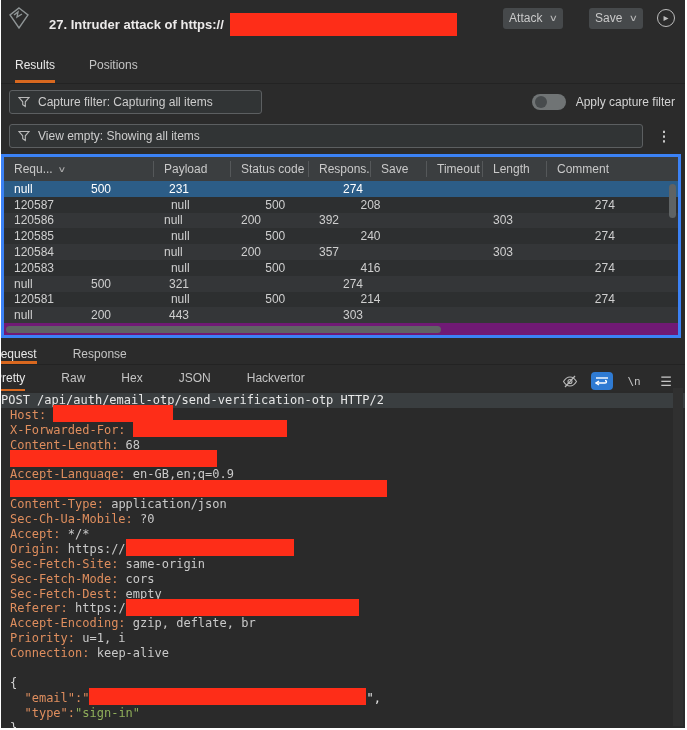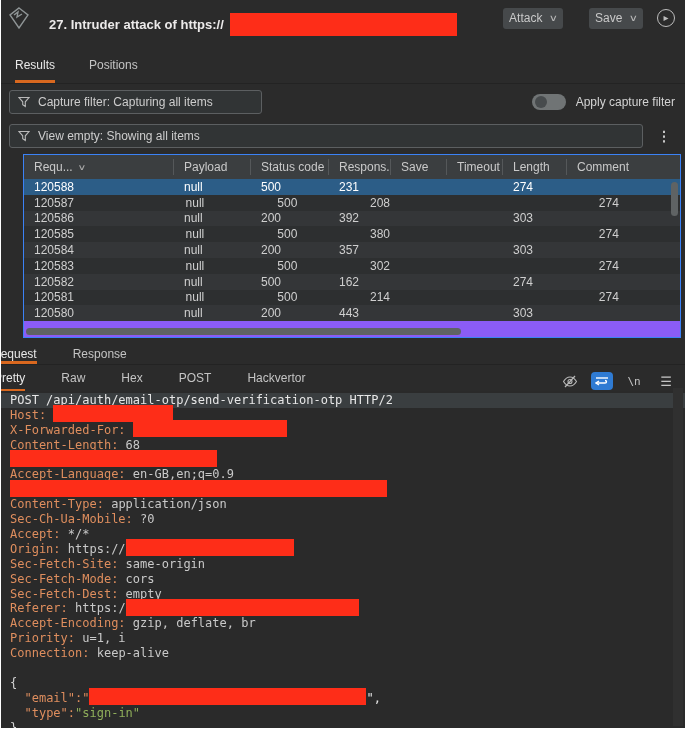--- a/index.html
+++ b/index.html
@@ -40,21 +40,21 @@
     border:1px solid #5c5f61; border-radius:3px; background:#313435;
     height:24px; padding:0 8px; font-size:12px; color:#cdcdcd; cursor:pointer;
   }
   .filter-box.capture { max-width:524px; }
   .funnel { flex:0 0 auto; display:flex; }
   .toggle { width:34px; height:16px; border-radius:8px; background:#707475; position:relative; margin-left:14px; cursor:pointer; }
   .toggle .knob { position:absolute; left:3px; top:2px; width:12px; height:12px; border-radius:50%; background:#474b4d; }
   .apply-label { font-size:12px; color:#d3d3d3; white-space:nowrap; }
   .kebab { color:#c8c8c8; font-size:14px; font-weight:bold; padding:0 4px; cursor:pointer; letter-spacing:0; }
   
-  .table-panel { margin:2px 4px 0 22px; border:1px solid #3b82f6; background:#8b5cf6; height:184px; position:relative; }
+  .table-panel { margin:2px 4px 0 0; border:3px solid #3b82f6; background:#701a75; height:184px; position:relative; }
   .thead { display:flex; background:#3b3e40; height:24px; align-items:center; font-size:12px; color:#c9c9c9; }
   .th { padding-left:10px; display:flex; align-items:center; gap:6px; height:16px; border-right:1px solid #55585a; white-space:nowrap; overflow:hidden; cursor:pointer; }
   .th:last-child { border-right:none; }
   .sort-chev { font-size:8px; color:#a8a8a8; transform:scaleX(1.5); }
   .c-req{width:150px;} .c-pay{width:77px;} .c-status{width:78px;} .c-resp{width:62px;}
   .c-err{width:56px;} .c-time{width:56px;} .c-len{width:64px;} .c-com{flex:1;}
   .trow { display:flex; height:15.8px; align-items:center; font-size:12px; color:#cfcfcf; cursor:pointer; }
   .trow.odd { background:#2d2f30;gap:27px; } .trow.even { background:#343638; }
   .trow.selected { background:#2c5d87; color:#ffffff; }
   .td { padding-left:10px; white-space:nowrap; overflow:hidden; }
@@ -66,21 +66,21 @@
   .view-bar .tab { margin-right:36px; padding-bottom:7px; }
   .view-bar .spacer { flex:1; }
   .mini-icon { display:flex; align-items:center; justify-content:center; width:22px; height:18px; margin-left:10px; cursor:pointer; color:#c4c4c4; }
   .wrap-btn { background:#2f7bd3; border-radius:4px; }
   .nl-icon { font-family:"DejaVu Sans Mono",monospace; font-size:11px; color:#c4c4c4; }
   .burger { font-size:13px; color:#c4c4c4; }
   
   .code { position:relative; height:342px; background:#2a2a2a; padding:2px 0 0 9px; overflow:hidden;
           font-family:"DejaVu Sans Mono",monospace; font-size:12px; line-height:14.9px; white-space:pre; }
   .code .line { height:14.9px; position:relative; }
-  .code .line.hl { background:#3a3e40; margin:0 0 0 -9px; padding-left:9px; }
+  .code .line.hl { background:#3a3e40; margin:0 0 0 -9px; }
   .seg-plain { color:#e6e6e6; }
   .seg-name { color:#df8e5e; }
   .seg-value { color:#c9c9c9; }
   .seg-key { color:#df8e5e; }
   .seg-string { color:#8fae5a; }
   .seg-brace { color:#d6d6d6; }
   .code .redact { height:17px; vertical-align:middle; margin-top:-3px; }
   .code-scroll-track { position:absolute; top:388px; right:2px; width:10px; bottom:2px; background:#303030; }
 </style>
 </head>
@@ -150,21 +150,20 @@
       <div class="th c-pay">Payload</div>
       <div class="th c-status">Status code</div>
       <div class="th c-resp">Respons...</div>
       <div class="th c-err">Save</div>
       <div class="th c-time">Timeout</div>
       <div class="th c-len">Length</div>
       <div class="th c-com">Comment</div>
     </div>
     <div id="table-body">
         <div class="trow selected">
-          <div class="td c-req">120588</div>
           <div class="td c-pay">null</div>
           <div class="td c-status">500</div>
           <div class="td c-resp">231</div>
           <div class="td c-err"></div>
           <div class="td c-time"></div>
           <div class="td c-len">274</div>
           <div class="td c-com"></div>
         </div>
         <div class="trow odd">
           <div class="td c-req">120587</div>
@@ -183,68 +182,66 @@
           <div class="td c-resp">392</div>
           <div class="td c-err"></div>
           <div class="td c-time"></div>
           <div class="td c-len">303</div>
           <div class="td c-com"></div>
         </div>
         <div class="trow odd">
           <div class="td c-req">120585</div>
           <div class="td c-pay">null</div>
           <div class="td c-status">500</div>
-          <div class="td c-resp">380</div>
+          <div class="td c-resp">240</div>
           <div class="td c-err"></div>
           <div class="td c-time"></div>
           <div class="td c-len">274</div>
           <div class="td c-com"></div>
         </div>
         <div class="trow even">
           <div class="td c-req">120584</div>
           <div class="td c-pay">null</div>
           <div class="td c-status">200</div>
           <div class="td c-resp">357</div>
           <div class="td c-err"></div>
           <div class="td c-time"></div>
           <div class="td c-len">303</div>
           <div class="td c-com"></div>
         </div>
         <div class="trow odd">
           <div class="td c-req">120583</div>
           <div class="td c-pay">null</div>
           <div class="td c-status">500</div>
-          <div class="td c-resp">302</div>
-          <div class="td c-err"></div>
-          <div class="td c-time"></div>
-          <div class="td c-len">274</div>
-          <div class="td c-com"></div>
-        </div>
-        <div class="trow even">
-          <div class="td c-req">120582</div>
-          <div class="td c-pay">null</div>
-          <div class="td c-status">500</div>
-          <div class="td c-resp">162</div>
+          <div class="td c-resp">416</div>
+          <div class="td c-err"></div>
+          <div class="td c-time"></div>
+          <div class="td c-len">274</div>
+          <div class="td c-com"></div>
+        </div>
+        <div class="trow even">
+          <div class="td c-pay">null</div>
+          <div class="td c-status">500</div>
+          <div class="td c-resp">321</div>
           <div class="td c-err"></div>
           <div class="td c-time"></div>
           <div class="td c-len">274</div>
           <div class="td c-com"></div>
         </div>
         <div class="trow odd">
           <div class="td c-req">120581</div>
           <div class="td c-pay">null</div>
           <div class="td c-status">500</div>
           <div class="td c-resp">214</div>
           <div class="td c-err"></div>
           <div class="td c-time"></div>
           <div class="td c-len">274</div>
           <div class="td c-com"></div>
         </div>
         <div class="trow even">
-          <div class="td c-req">120580</div>
           <div class="td c-pay">null</div>
           <div class="td c-status">200</div>
           <div class="td c-resp">443</div>
           <div class="td c-err"></div>
           <div class="td c-time"></div>
           <div class="td c-len">303</div>
           <div class="td c-com"></div>
         </div>
       </div>
     <div class="hscroll"></div>
@@ -253,21 +250,21 @@
 
   <div class="editor-tabs">
     <span class="tab active">Request</span>
     <span class="tab">Response</span>
   </div>
 
   <div class="view-bar">
     <span class="tab active">Pretty</span>
     <span class="tab">Raw</span>
     <span class="tab">Hex</span>
-    <span class="tab">POST</span>
+    <span class="tab">JSON</span>
     <span class="tab">Hackvertor</span>
     <span class="spacer"></span>
     <span class="mini-icon">
       <svg width="16" height="13" viewBox="0 0 16 13">
         <path d="M1.5 6.5 C3.5 3.2 6 2 8 2 C10 2 12.5 3.2 14.5 6.5 C12.5 9.8 10 11 8 11 C6 11 3.5 9.8 1.5 6.5 Z" fill="none" stroke="#b9b9b9" stroke-width="1.1"></path>
         <circle cx="8" cy="6.5" r="2" fill="none" stroke="#b9b9b9" stroke-width="1.1"></circle>
         <line x1="3" y1="12" x2="13" y2="1" stroke="#b9b9b9" stroke-width="1.2"></line>
       </svg>
     </span>
     <span class="mini-icon wrap-btn">

